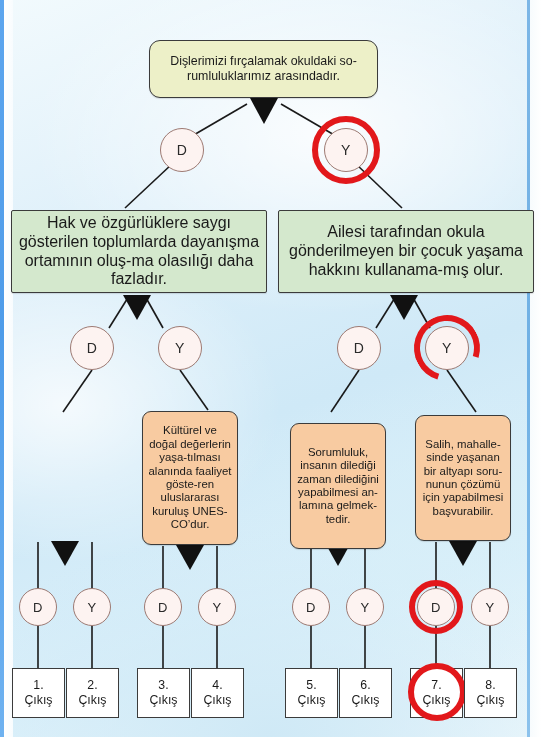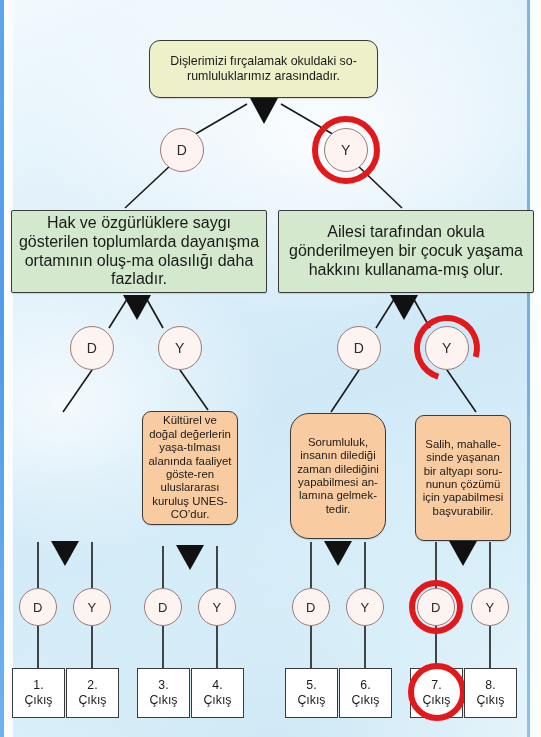--- a/index.html
+++ b/index.html
@@ -64,22 +64,22 @@
     width:256px;height:83px;
   }
   .n-green.left{left:11px;top:210px;}
   .n-green.right{left:278px;top:210px;justify-content:flex-end;}
   .n-orange{
     background:#f8cba1;
     font-size:11.4px;
     border-radius:9px;
   }
   .n-orange.o1{left:17px;top:415px;width:96px;height:126px;}
-  .n-orange.o2{left:142px;top:411px;width:96px;height:114px;justify-content:flex-end;}
-  .n-orange.o3{left:290px;top:413px;width:96px;height:126px;border-radius:19px;}
+  .n-orange.o2{left:142px;top:411px;width:96px;height:134px;justify-content:flex-end;}
+  .n-orange.o3{left:290px;top:423px;width:96px;height:126px;}
   .n-orange.o4{left:415px;top:415px;width:96px;height:126px;}
 
   .circle{
     position:absolute;
     box-sizing:border-box;
     width:44px;height:44px;border-radius:50%;
     background:#fdf3f1;
     border:1.3px solid #9d7a73;
     display:flex;align-items:center;justify-content:center;
     font-size:14px;color:#2a2a2a;

